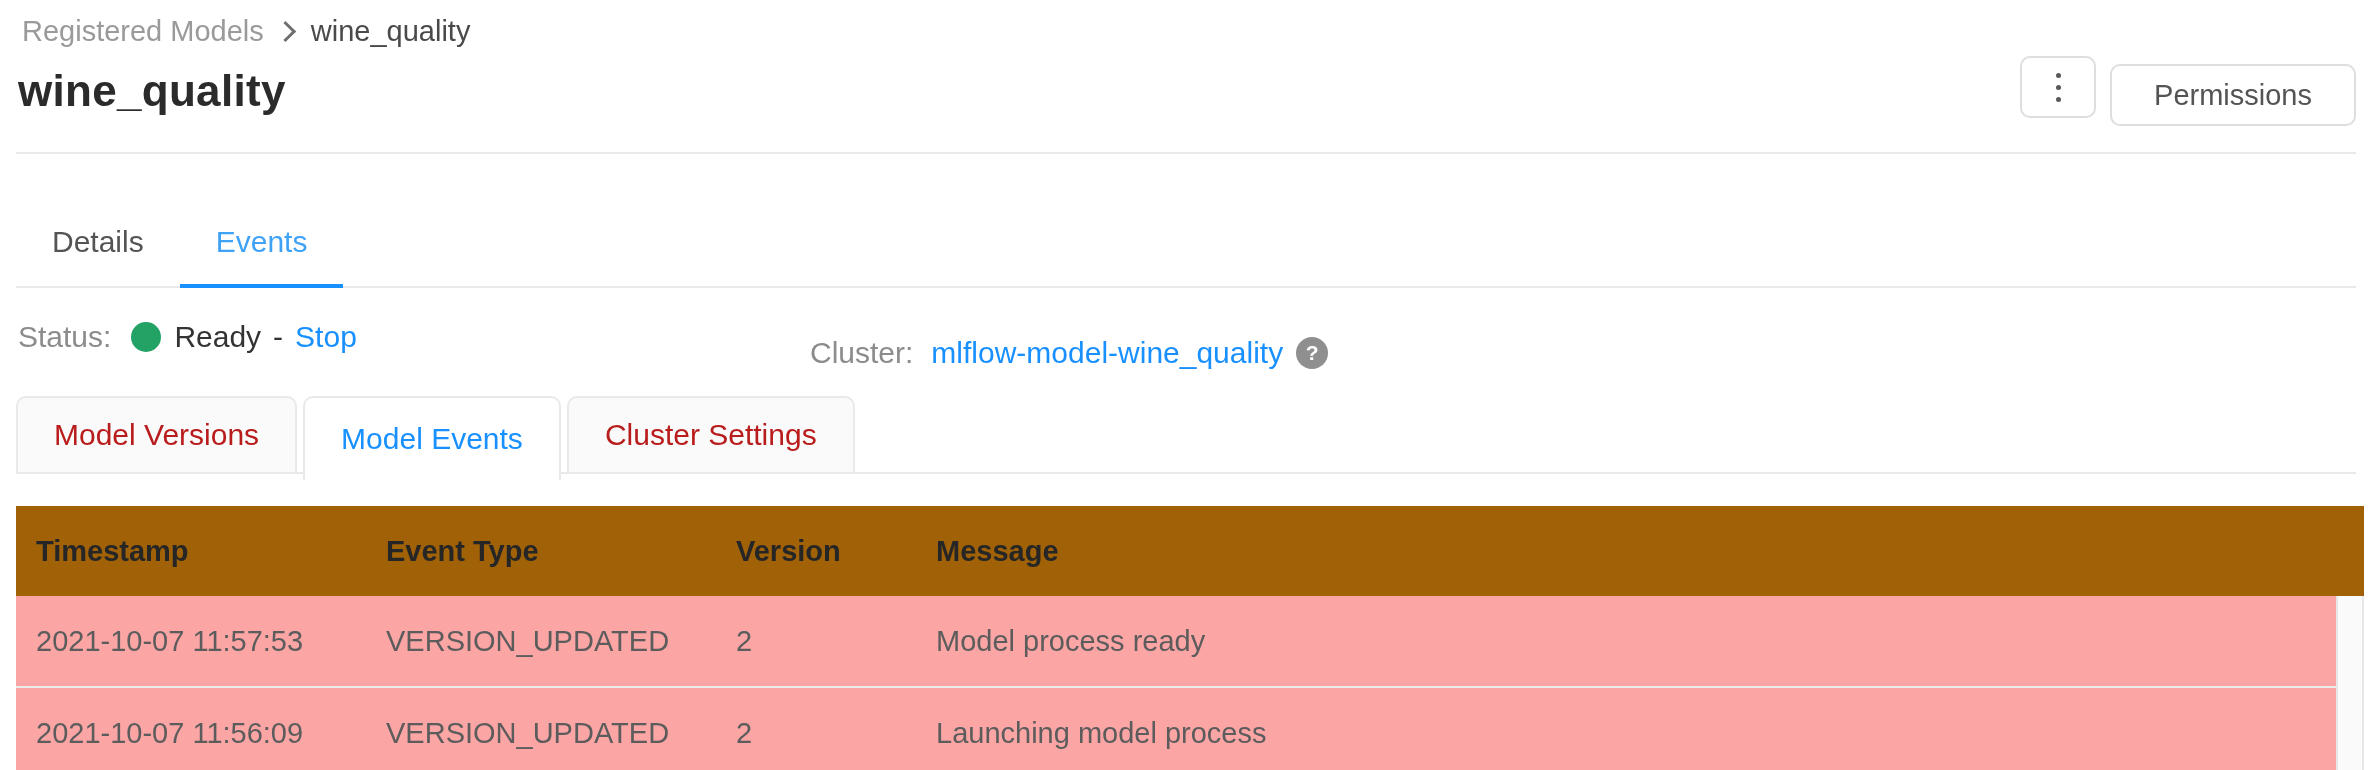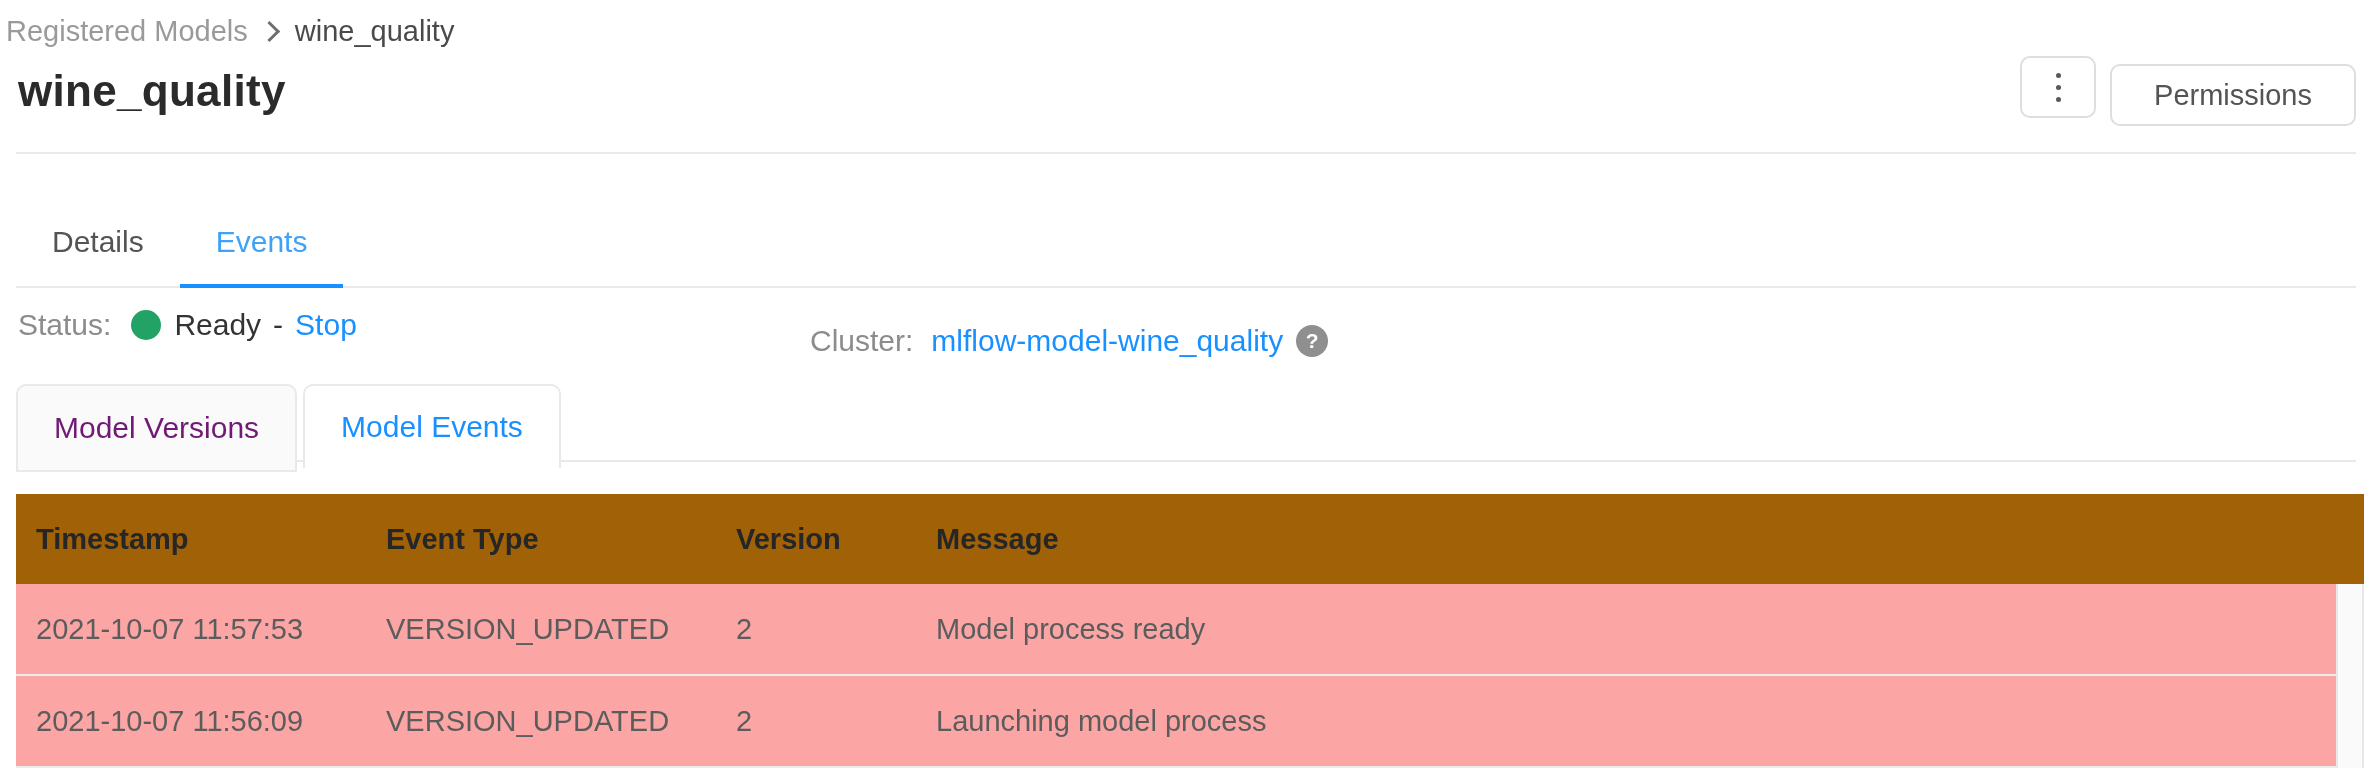--- a/index.html
+++ b/index.html
@@ -9,21 +9,21 @@
     background: #ffffff;
     font-family: "Liberation Sans", sans-serif;
     color: #333333;
     overflow: hidden;
     position: relative;
   }
 
   
   .breadcrumb {
     display: flex; align-items: center;
-    padding: 14px 16px 0 6px;
+    padding: 14px 16px 0 22px;
     font-size: 29px; line-height: 34px;
     color: #9a9a9a;
   }
   .breadcrumb .crumb-link { color: #9a9a9a; cursor: pointer; }
   .breadcrumb .crumb-current { color: #4a4a4a; }
   .chevron-right {
     width: 15px; height: 15px;
     border-top: 3px solid #6e6e6e;
     border-right: 3px solid #6e6e6e;
     transform: rotate(45deg);
@@ -72,21 +72,21 @@
   }
   .tab.active {
     color: #3ea2f7;
     border-bottom: 4px solid #1890ff;
     margin-bottom: -2px;
   }
 
   
   .status-bar {
     position: relative;
-    margin-top: 16px;
+    margin-top: 28px;
     padding: 0 16px 0 18px;
     height: 42px;
     display: flex; align-items: center;
     font-size: 30px;
   }
   .status-label { color: #8c8c8c; margin-right: 20px; }
   .status-dot {
     width: 30px; height: 30px; border-radius: 50%;
     background: #22a265; margin-right: 13px; flex: 0 0 auto;
   }
@@ -107,27 +107,27 @@
   }
 
   
   .event-tabs {
     display: flex; align-items: flex-start; gap: 6px;
     margin: 38px 16px 0 16px;
     height: 78px;
     border-bottom: 2px solid #e9e9e9;
   }
   .etab {
-    height: 88px;
+    height: 78px;
     background: #fafafa;
     border: 2px solid #e9e9e9;
     border-radius: 10px 10px 0 0;
     display: flex; align-items: center;
     padding: 0 36px;
-    font-size: 30px; color: #701a75;
+    font-size: 30px; color: #b91c1c;
     cursor: pointer;
   }
   .etab.active {
     height: 84px;
     background: #ffffff;
     border-bottom: none;
     color: #1890ff;
     position: relative; z-index: 1;
   }
 
@@ -197,20 +197,21 @@
   <span class="cluster-group">
     <span class="cluster-label">Cluster:</span>
     <span class="link">mlflow-model-wine_quality</span>
     <span class="help-icon">?</span>
   </span>
 </div>
 
 <div class="event-tabs">
   <div class="etab">Model Versions</div>
   <div class="etab active">Model Events</div>
+  <div class="etab">Cluster Settings</div>
 </div>
 
 <div class="events-table">
   <div class="thead">
     <div class="cell col-0">Timestamp</div>
     <div class="cell col-1">Event Type</div>
     <div class="cell col-2">Version</div>
     <div class="cell col-3">Message</div>
   </div>
   <div class="tbody">

